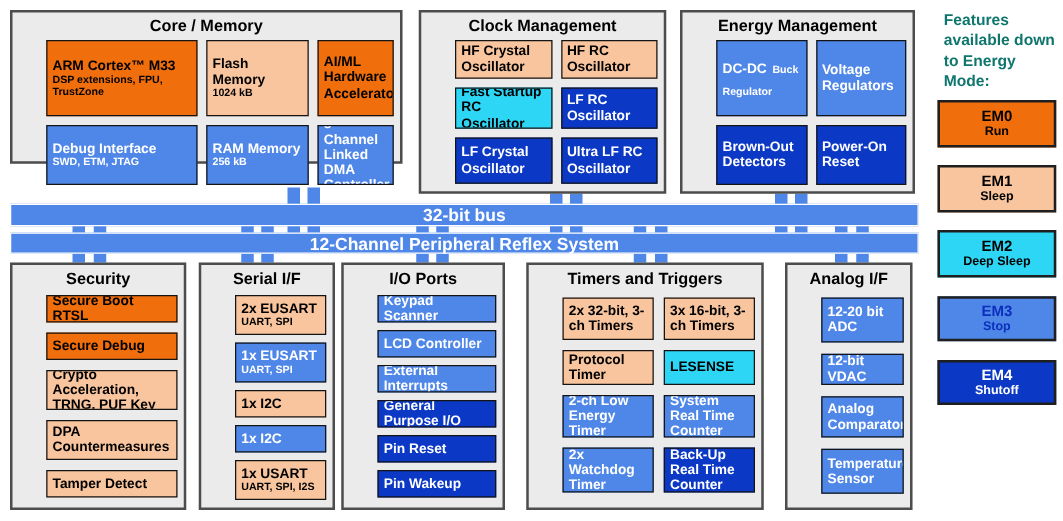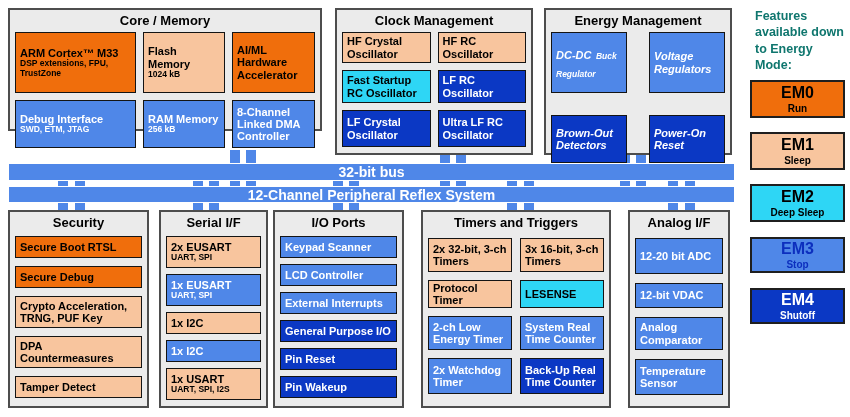--- a/index.html
+++ b/index.html
@@ -3,34 +3,34 @@
 <meta charset="utf-8">
 <style>
   html,body{margin:0;padding:0;background:#fff;}
   #stage{position:relative;width:850px;height:417px;background:#fff;
          font-family:"Liberation Sans",sans-serif;overflow:hidden;}
 
   
   .sec{position:absolute;background:#EBEBEB;border:2px solid #4D4D4D;box-sizing:border-box;z-index:3;}
   .sec-title{font-size:13px;font-weight:bold;color:#000;text-align:center;padding:3px 0 1px;height:18px;}
 
-  .grid{display:grid;padding:0 5px 5px;}
+  .grid{display:grid;padding:0 5px 5px;margin-left:22px;}
 
   #sec-core  {left:8px;  top:8px;  width:314px;height:123px;}
   #sec-clock {left:335px;top:8px;  width:198px;height:147px;}
   #sec-energy{left:544px;top:8px;  width:188px;height:147px;}
   #sec-security{left:8px;  top:210px;width:141px;height:198px;}
   #sec-serial  {left:159px;top:210px;width:109px;height:198px;}
   #sec-io      {left:273px;top:210px;width:131px;height:198px;}
   #sec-timers  {left:421px;top:210px;width:190px;height:198px;}
   #sec-analog  {left:628px;top:210px;width:102px;height:198px;}
 
   #grid-core  {grid-template-columns:121px 82px 1fr;grid-template-rows:61px 48px;gap:7px;}
   #grid-clock {grid-template-columns:1fr 1fr;grid-template-rows:31px 33px 37px;gap:7px;}
-  #grid-energy{grid-template-columns:1fr 1fr;grid-template-rows:61px 48px;gap:22px;font-style:italic;}
+  #grid-energy{grid-template-columns:1fr 1fr;grid-template-rows:61px 48px;gap:7px;}
   #grid-security{grid-template-columns:1fr;grid-template-rows:22px 22px 32px 32px 22px;gap:8px;padding-top:2px;}
   #grid-serial  {grid-template-columns:1fr;grid-template-rows:32px 32px 22px 22px 32px;gap:6px;padding-top:2px;}
   #grid-io      {grid-template-columns:1fr;grid-template-rows:repeat(6,22px);gap:6px;padding-top:2px;}
   #grid-timers  {grid-template-columns:1fr 1fr;grid-template-rows:34px 28px 34px 36px;gap:8px;padding-top:4px;}
   #grid-analog  {grid-template-columns:1fr;grid-template-rows:36px 25px 33px 36px;gap:9px;padding-top:4px;}
 
   
   .blk{border:1px solid #141414;box-sizing:border-box;display:flex;flex-direction:column;
        justify-content:center;padding:1px 4px;line-height:1.12;overflow:hidden;}
   .bt{font-size:11px;font-weight:bold;}
@@ -52,21 +52,21 @@
   .stub{position:absolute;width:10px;background:#4F87E8;z-index:1;}
   .stub.top{top:150px;height:48px;}
   .stub.bot{top:170px;height:42px;}
 
   
   #legend-title{position:absolute;left:755px;top:8px;width:92px;font-size:12.5px;
                 font-weight:bold;color:#0f766e;line-height:1.3;}
   .lgd{position:absolute;left:750px;width:95px;height:38px;border:2px solid #1F1F1F;
        box-sizing:border-box;display:flex;flex-direction:column;align-items:center;
        justify-content:center;line-height:1.2;}
-  .lgd .lt{font-size:16px;font-weight:bold;}
+  .lgd .lt{font-size:12px;font-weight:bold;}
   .lgd .ls{font-size:10px;font-weight:bold;}
   .lgd[data-color="orange"]  {background:#F06E0C;color:#000;}
   .lgd[data-color="peach"]   {background:#F8C59E;color:#000;}
   .lgd[data-color="cyan"]    {background:#2ED6F5;color:#000;}
   .lgd[data-color="blue"]    {background:#4F87E8;color:#0C2FBE;}
   .lgd[data-color="darkblue"]{background:#0B38C4;color:#fff;}
   #lgd-0{top:80px;} #lgd-1{top:132px;} #lgd-2{top:184px;} #lgd-3{top:237px;height:36px;} #lgd-4{top:288px;height:36px;}
 </style>
 </head>
 <body>

